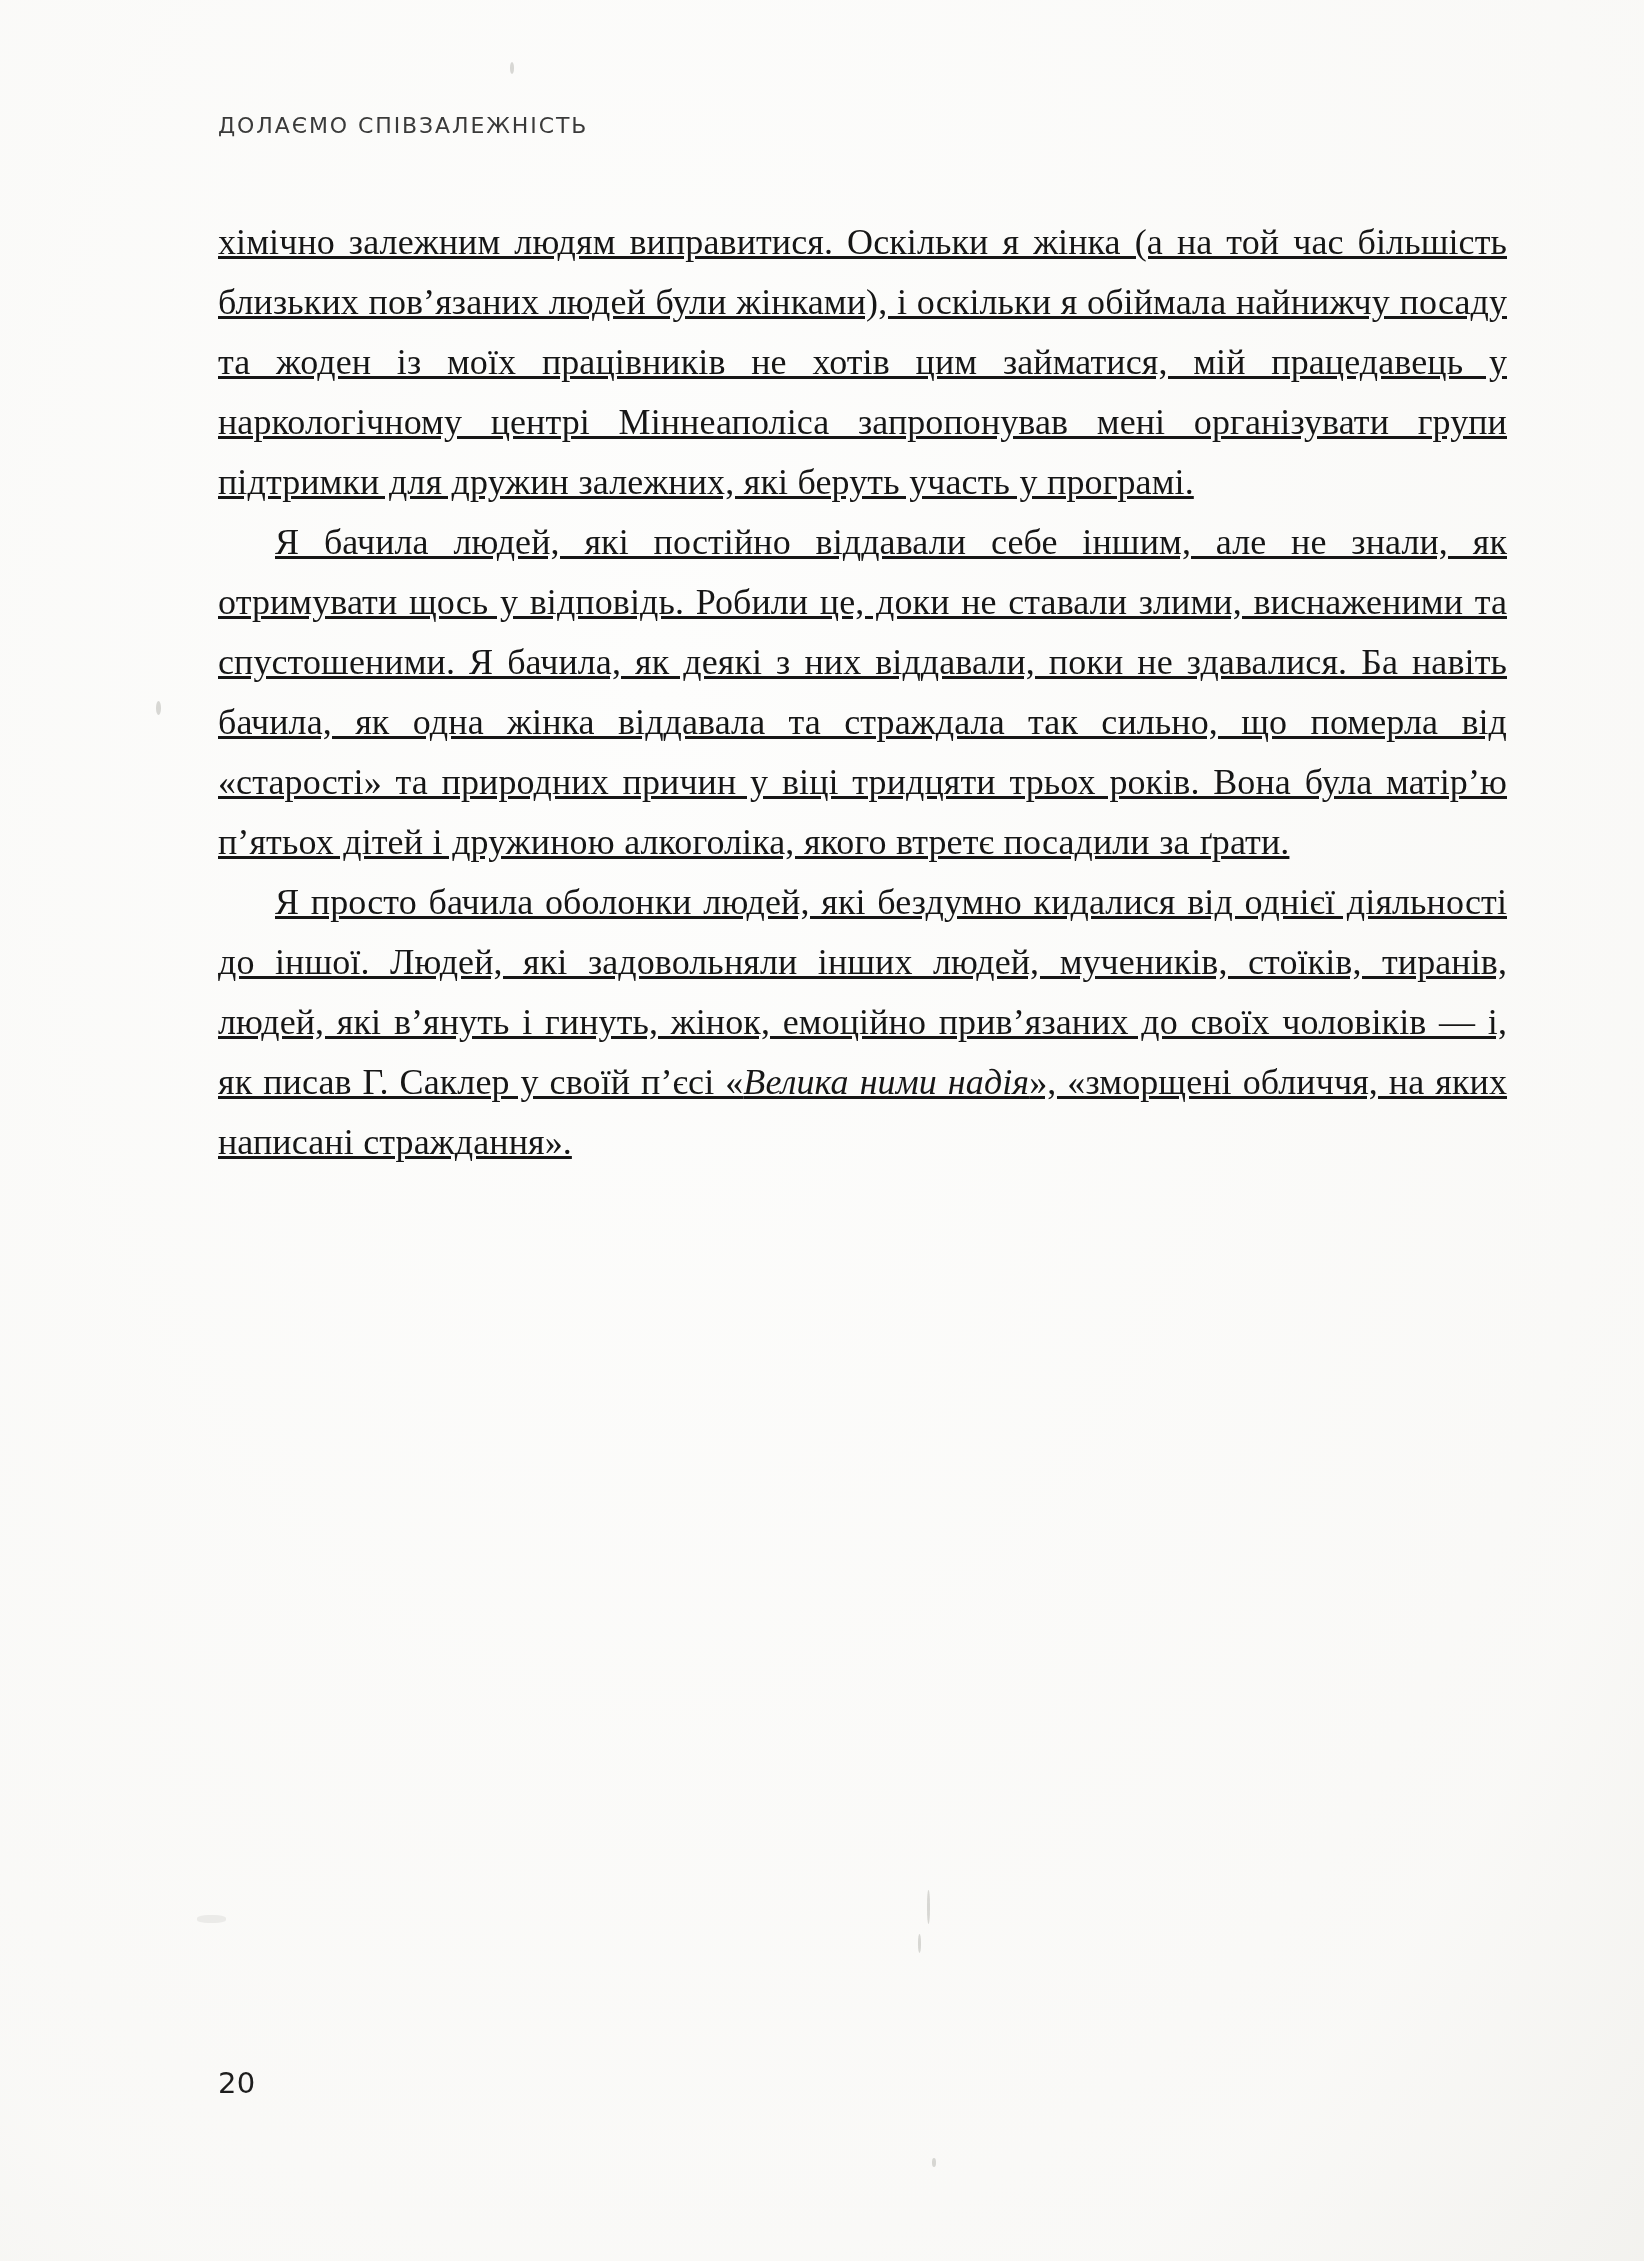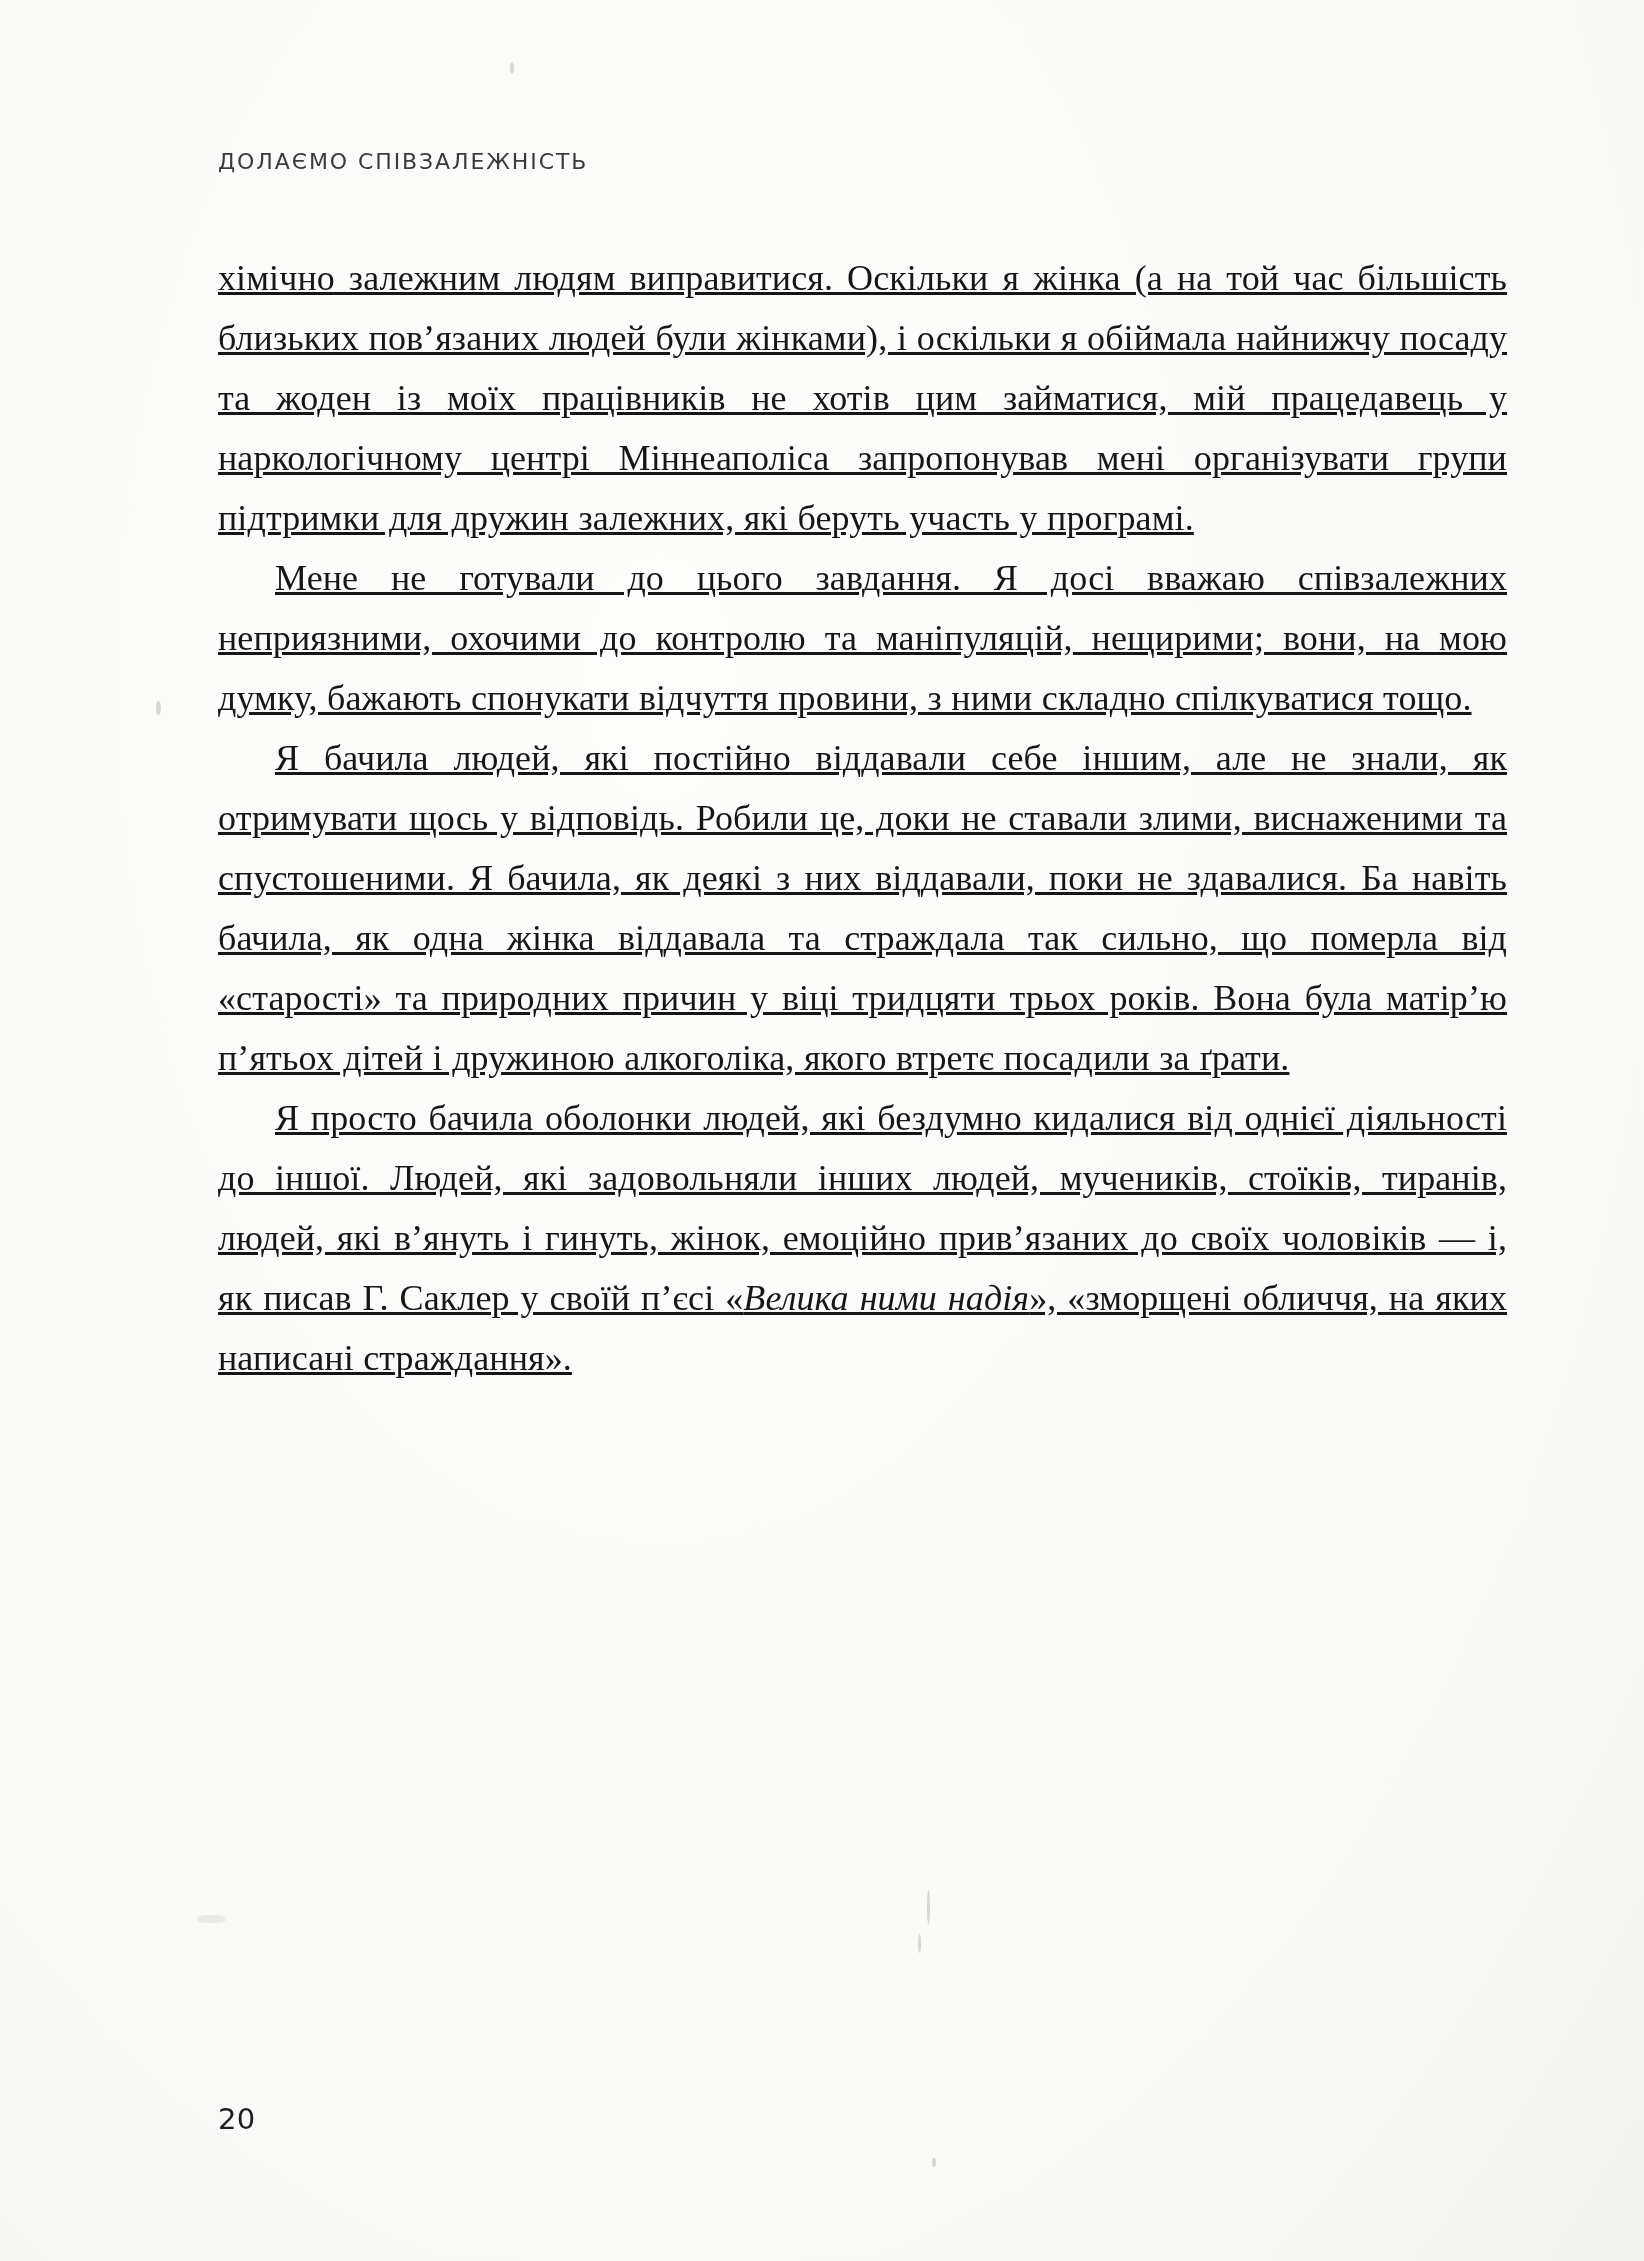--- a/index.html
+++ b/index.html
@@ -25,21 +25,20 @@
     background:
       radial-gradient(ellipse at 40% 30%, rgba(250,250,248,0) 0%, rgba(246,245,242,0.55) 78%, rgba(240,239,235,0.8) 100%);
     pointer-events: none;
     z-index: 0;
   }
 
   .content {
     position: absolute;
     inset: 0;
     z-index: 2;
-    margin-top: 36px;
   }
 
   
   .running-head {
     position: absolute;
     left: 218px;
     top: 113px;
     font-family: "DejaVu Sans", "Liberation Sans", sans-serif;
     font-size: 22px;
     font-weight: 400;
@@ -125,21 +124,20 @@
   <div class="speck" style="left:932px; top:2158px;width:4.3px;  height:9.4px;"></div>
   <div class="smudge" style="left:197px; top:1915px;width:29px; height:7.7px;"></div>
 
   <div class="content">
 
     <div class="running-head">ДОЛАЄМО СПІВЗАЛЕЖНІСТЬ</div>
 
     <div class="textblock">
 
       <p class="para">хімічно залежним людям виправитися. Оскільки я жінка (а на той час більшість близьких пов’язаних людей були жінками), і оскільки я обіймала найнижчу посаду та жоден із моїх працівників не хотів цим займатися, мій працедавець у наркологічному центрі Міннеаполіса запропонував мені організувати групи підтримки для дружин залежних, які беруть участь у програмі.</p>
-      <p class="para indent">Мене не готували до цього завдання. Я досі вважаю співзалежних неприязними, охочими до контролю та маніпуляцій, нещирими; вони, на мою думку, бажають спонукати відчуття провини, з ними складно спілкуватися тощо.</p>
       <p class="para indent">Я бачила людей, які постійно віддавали себе іншим, але не знали, як отримувати щось у відповідь. Робили це, доки не ставали злими, виснаженими та спустошеними. Я бачила, як деякі з них віддавали, поки не здавалися. Ба навіть бачила, як одна жінка віддавала та страждала так сильно, що померла від «старості» та природних причин у віці тридцяти трьох років. Вона була матір’ю п’ятьох дітей і дружиною алкоголіка, якого втретє посадили за ґрати.</p>
 
       <p class="para indent">
         <span>Я просто бачила оболонки людей, які бездумно кидалися від однієї діяльності до іншої. Людей, які задовольняли інших людей, мучеників, стоїків, тиранів, людей, які в’януть і гинуть, жінок, емоційно прив’язаних до своїх чоловіків — і, як писав Г. Саклер у своїй п’єсі «</span><em>Велика ними надія</em><span>», «зморщені обличчя, на яких написані страждання».</span>
       </p>
 
 
     </div>
 
     <div class="folio">20</div>

